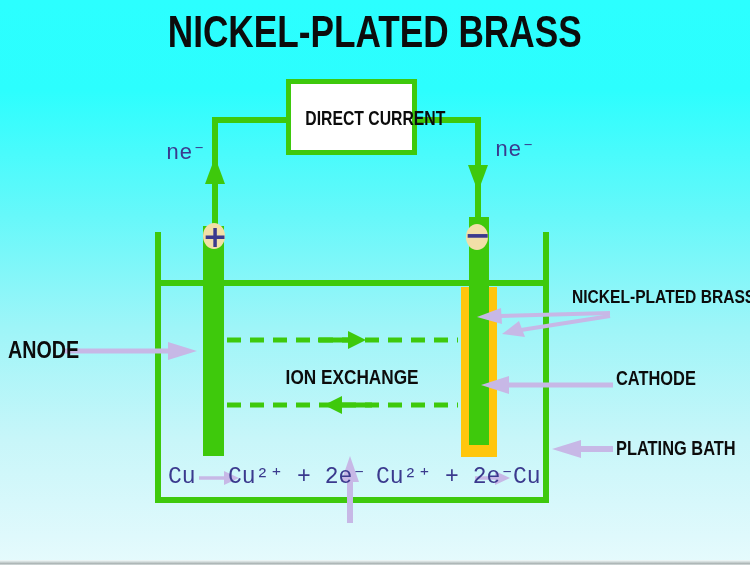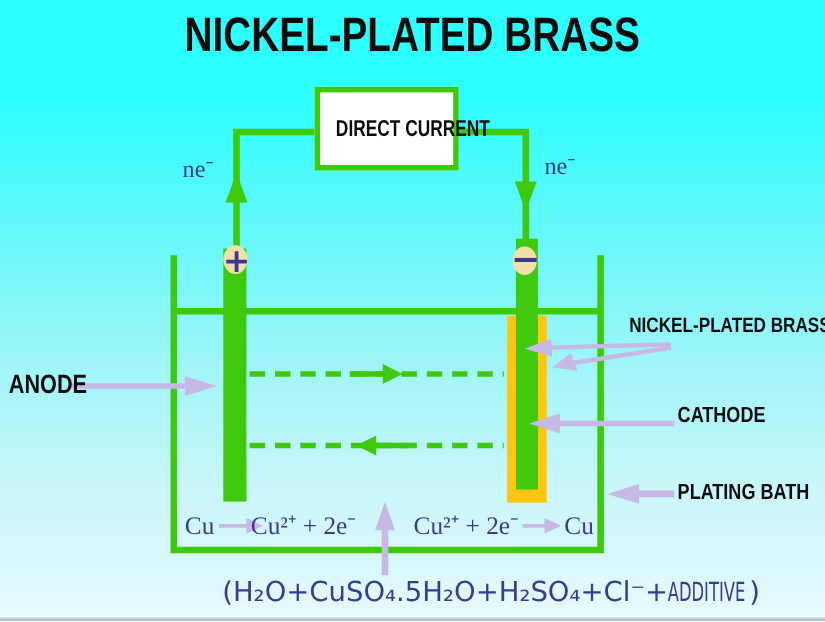--- a/index.html
+++ b/index.html
@@ -10,21 +10,21 @@
   }
   .stage svg{position:absolute;left:0;top:0;}
   .bottom-strip{position:absolute;left:0;bottom:0;width:750px;height:5px;
     background:linear-gradient(180deg,#f2fcfc 0%,#cfd8d8 40%,#a9b2b2 75%,#dfe7e7 100%);}
   
   .lbl{position:absolute;color:#0C0C0C;font-weight:bold;line-height:1;white-space:nowrap;}
   .lbl>span{display:inline-block;transform:scaleX(0.82);transform-origin:0 50%;}
   .lbl.centered{text-align:center;}
   .lbl.centered>span{transform-origin:50% 50%;}
   
-  .chem{position:absolute;color:#3B3A8E;font-family:Liberation Serif, serif;line-height:1;white-space:nowrap;}
+  .chem{position:absolute;color:#3B3A8E;font-family:Liberation Mono, monospace;line-height:1;white-space:nowrap;}
   .title{position:absolute;left:0;top:10px;width:750px;text-align:center;color:#0C0C0C;
     font-weight:bold;font-size:44px;line-height:1;white-space:nowrap;}
   .title>span{display:inline-block;transform:scaleX(0.8);transform-origin:50% 50%;}
   .dc-box{position:absolute;left:286px;top:79px;width:131px;height:76px;box-sizing:border-box;
     background:#FFFFFF;border:5px solid #3EC90C;display:flex;align-items:center;justify-content:center;padding-left:47px;}
   .dc-box .dc-label{color:#0C0C0C;font-weight:bold;font-size:21px;line-height:1;white-space:nowrap;
     display:inline-block;transform:scaleX(0.75);transform-origin:50% 50%;}
   .formula-row{position:absolute;left:202px;top:524px;display:flex;align-items:baseline;color:#3B3A8E;
     font-family:"DejaVu Sans",sans-serif;white-space:nowrap;}
   .formula-main,.formula-close{font-size:25px;line-height:1.1;}
@@ -105,26 +105,23 @@
   <div class="chem" style="left:495px;top:140px;font-size:22px;">ne⁻</div>
 
   <div class="lbl" style="left:8px;top:338px;font-size:24px;">
     <span>ANODE</span></div>
   <div class="lbl" style="left:572px;top:287px;font-size:19px;">
     <span>NICKEL-PLATED BRASS</span></div>
   <div class="lbl" style="left:616px;top:368px;font-size:20px;">
     <span>CATHODE</span></div>
   <div class="lbl" style="left:616px;top:438px;font-size:20px;">
     <span>PLATING BATH</span></div>
+  <div class="lbl centered" style="left:252px;top:366px;width:200px;font-size:21px;">
+    <span>ION EXCHANGE</span></div>
 
   <div class="chem" style="left:168px;top:466px;font-size:23px;">Cu</div>
   <div class="chem" style="left:228px;top:466px;font-size:23px;">Cu²⁺ + 2e⁻</div>
   <div class="chem" style="left:376px;top:466px;font-size:23px;">Cu²⁺ + 2e⁻</div>
   <div class="chem" style="left:513px;top:466px;font-size:23px;">Cu</div>
 
-  <div class="formula-row">
-    <span class="formula-main">(H₂O+CuSO₄.5H₂O+H₂SO₄+Cl⁻+</span>
-    <span class="formula-additive">ADDITIVE</span>
-    <span class="formula-close">)</span>
-  </div>
 
   <div class="bottom-strip"></div>
 </div>
 
 </body></html>

